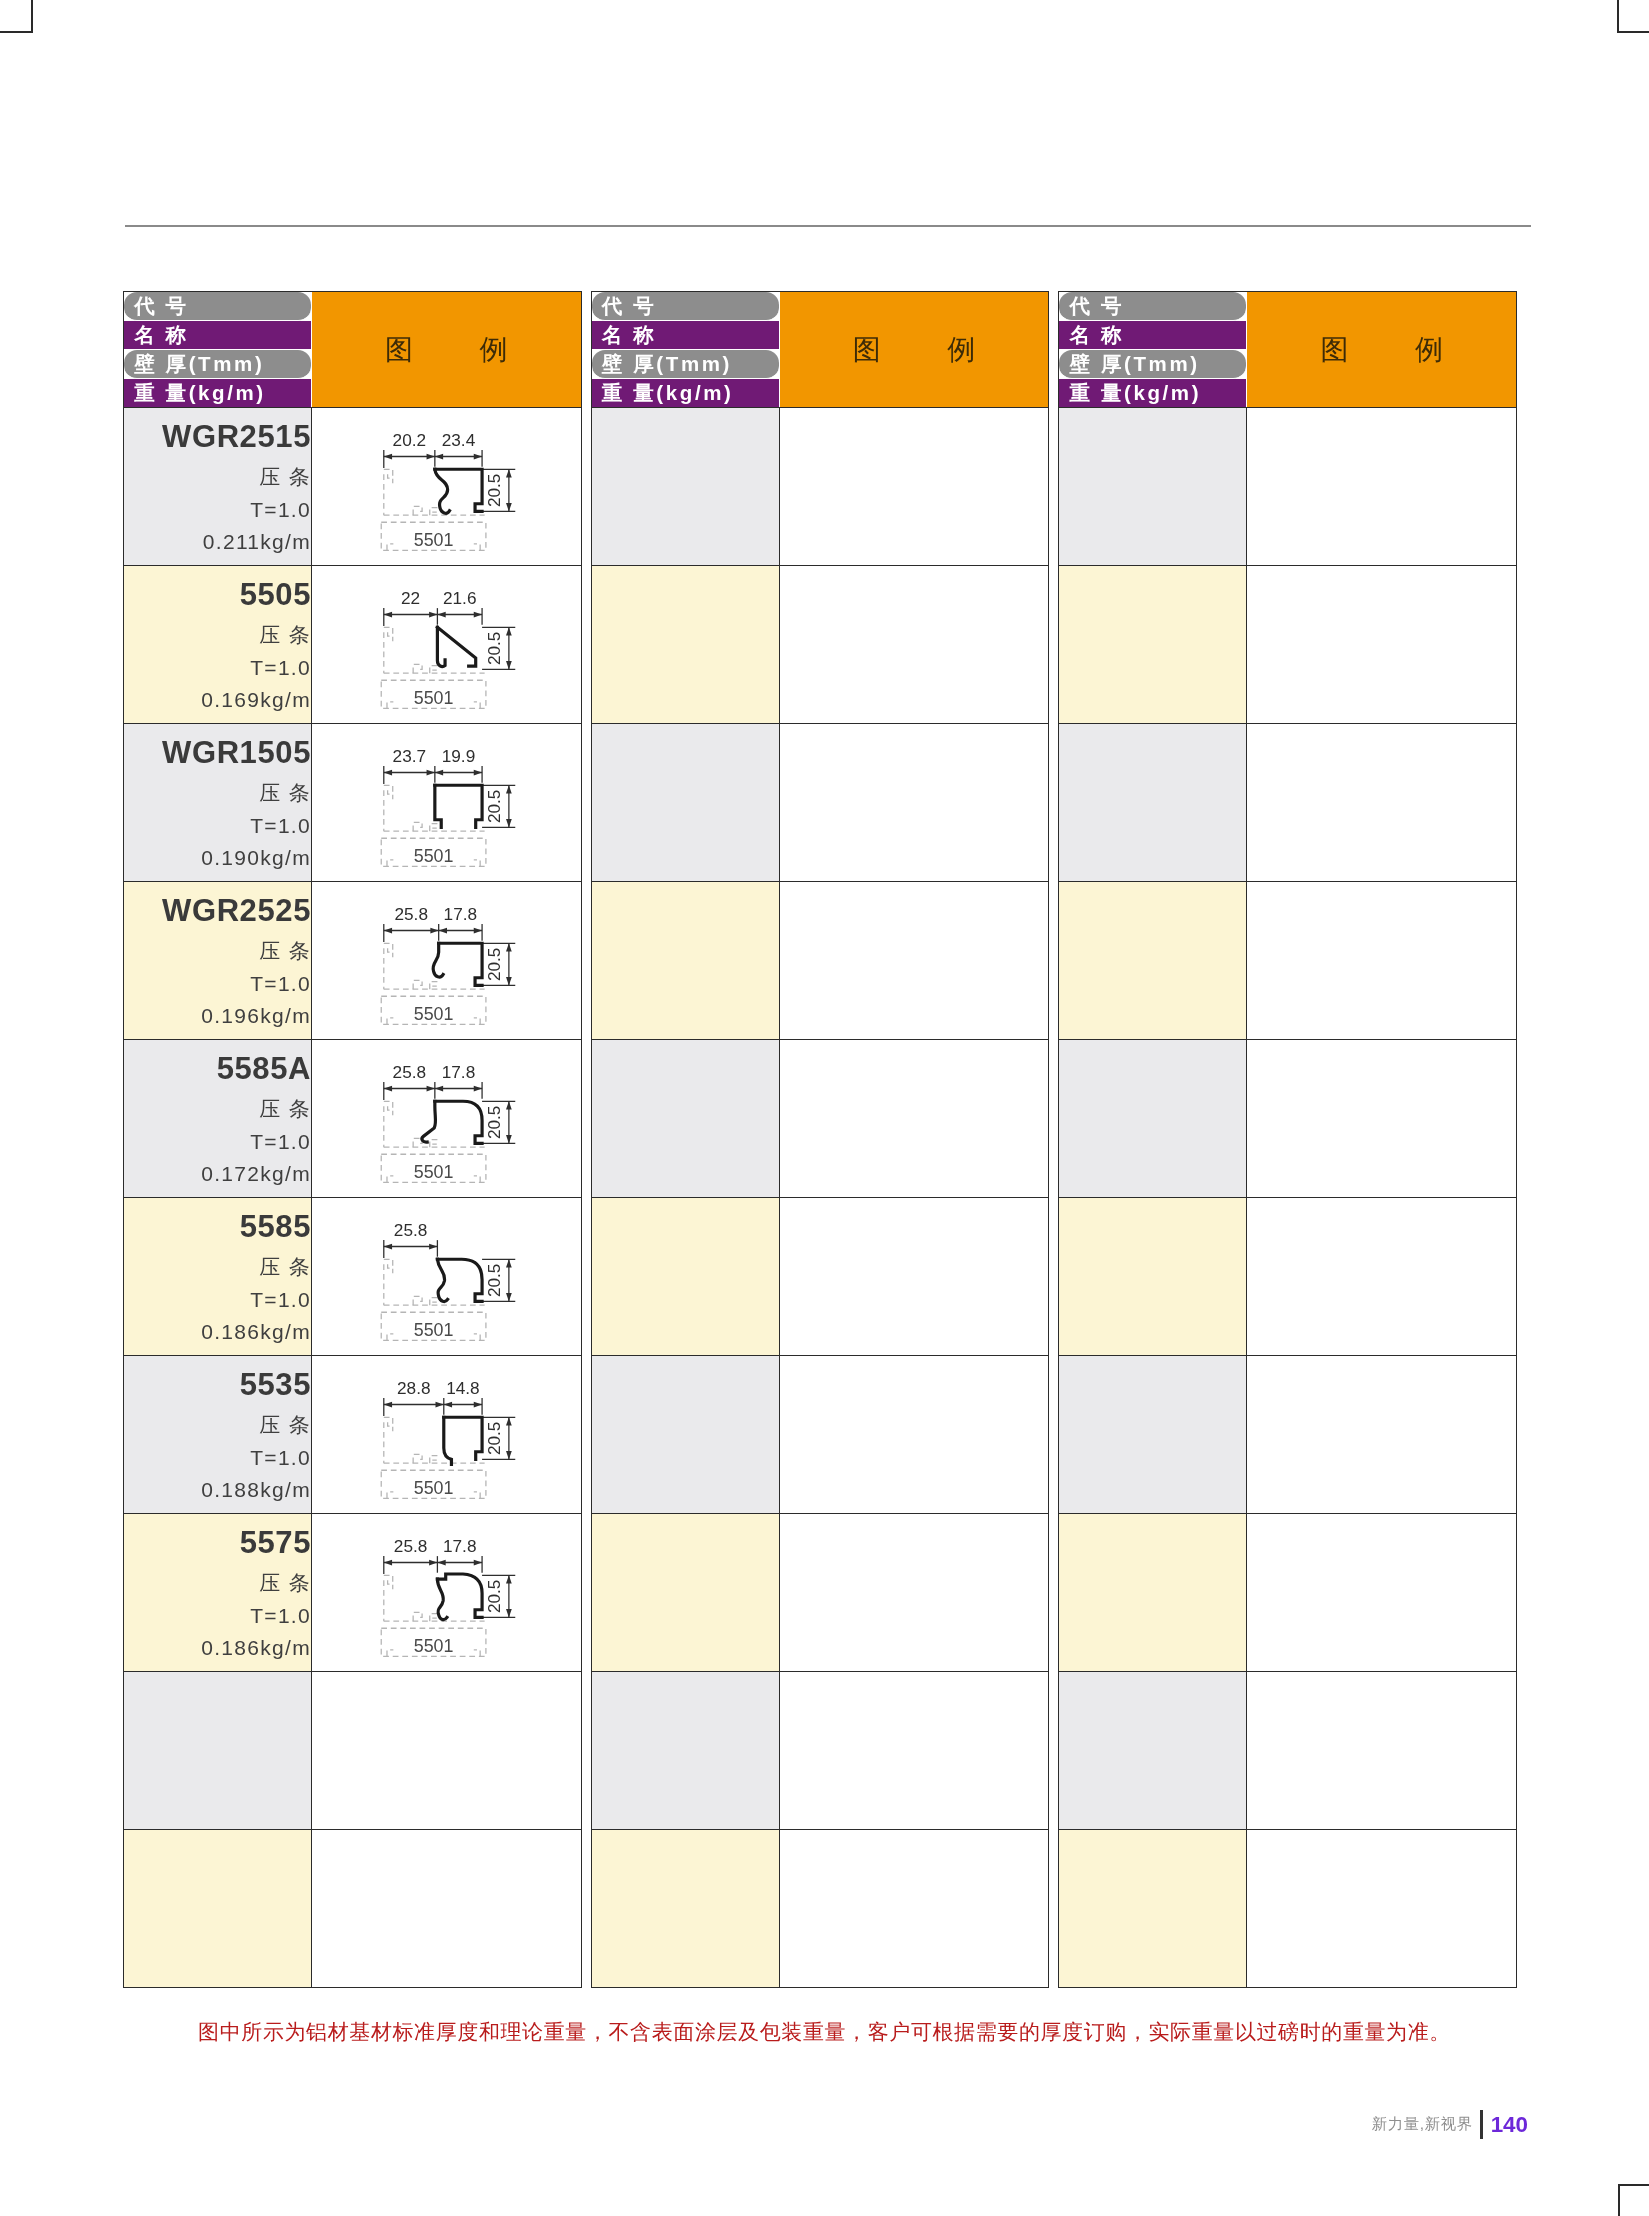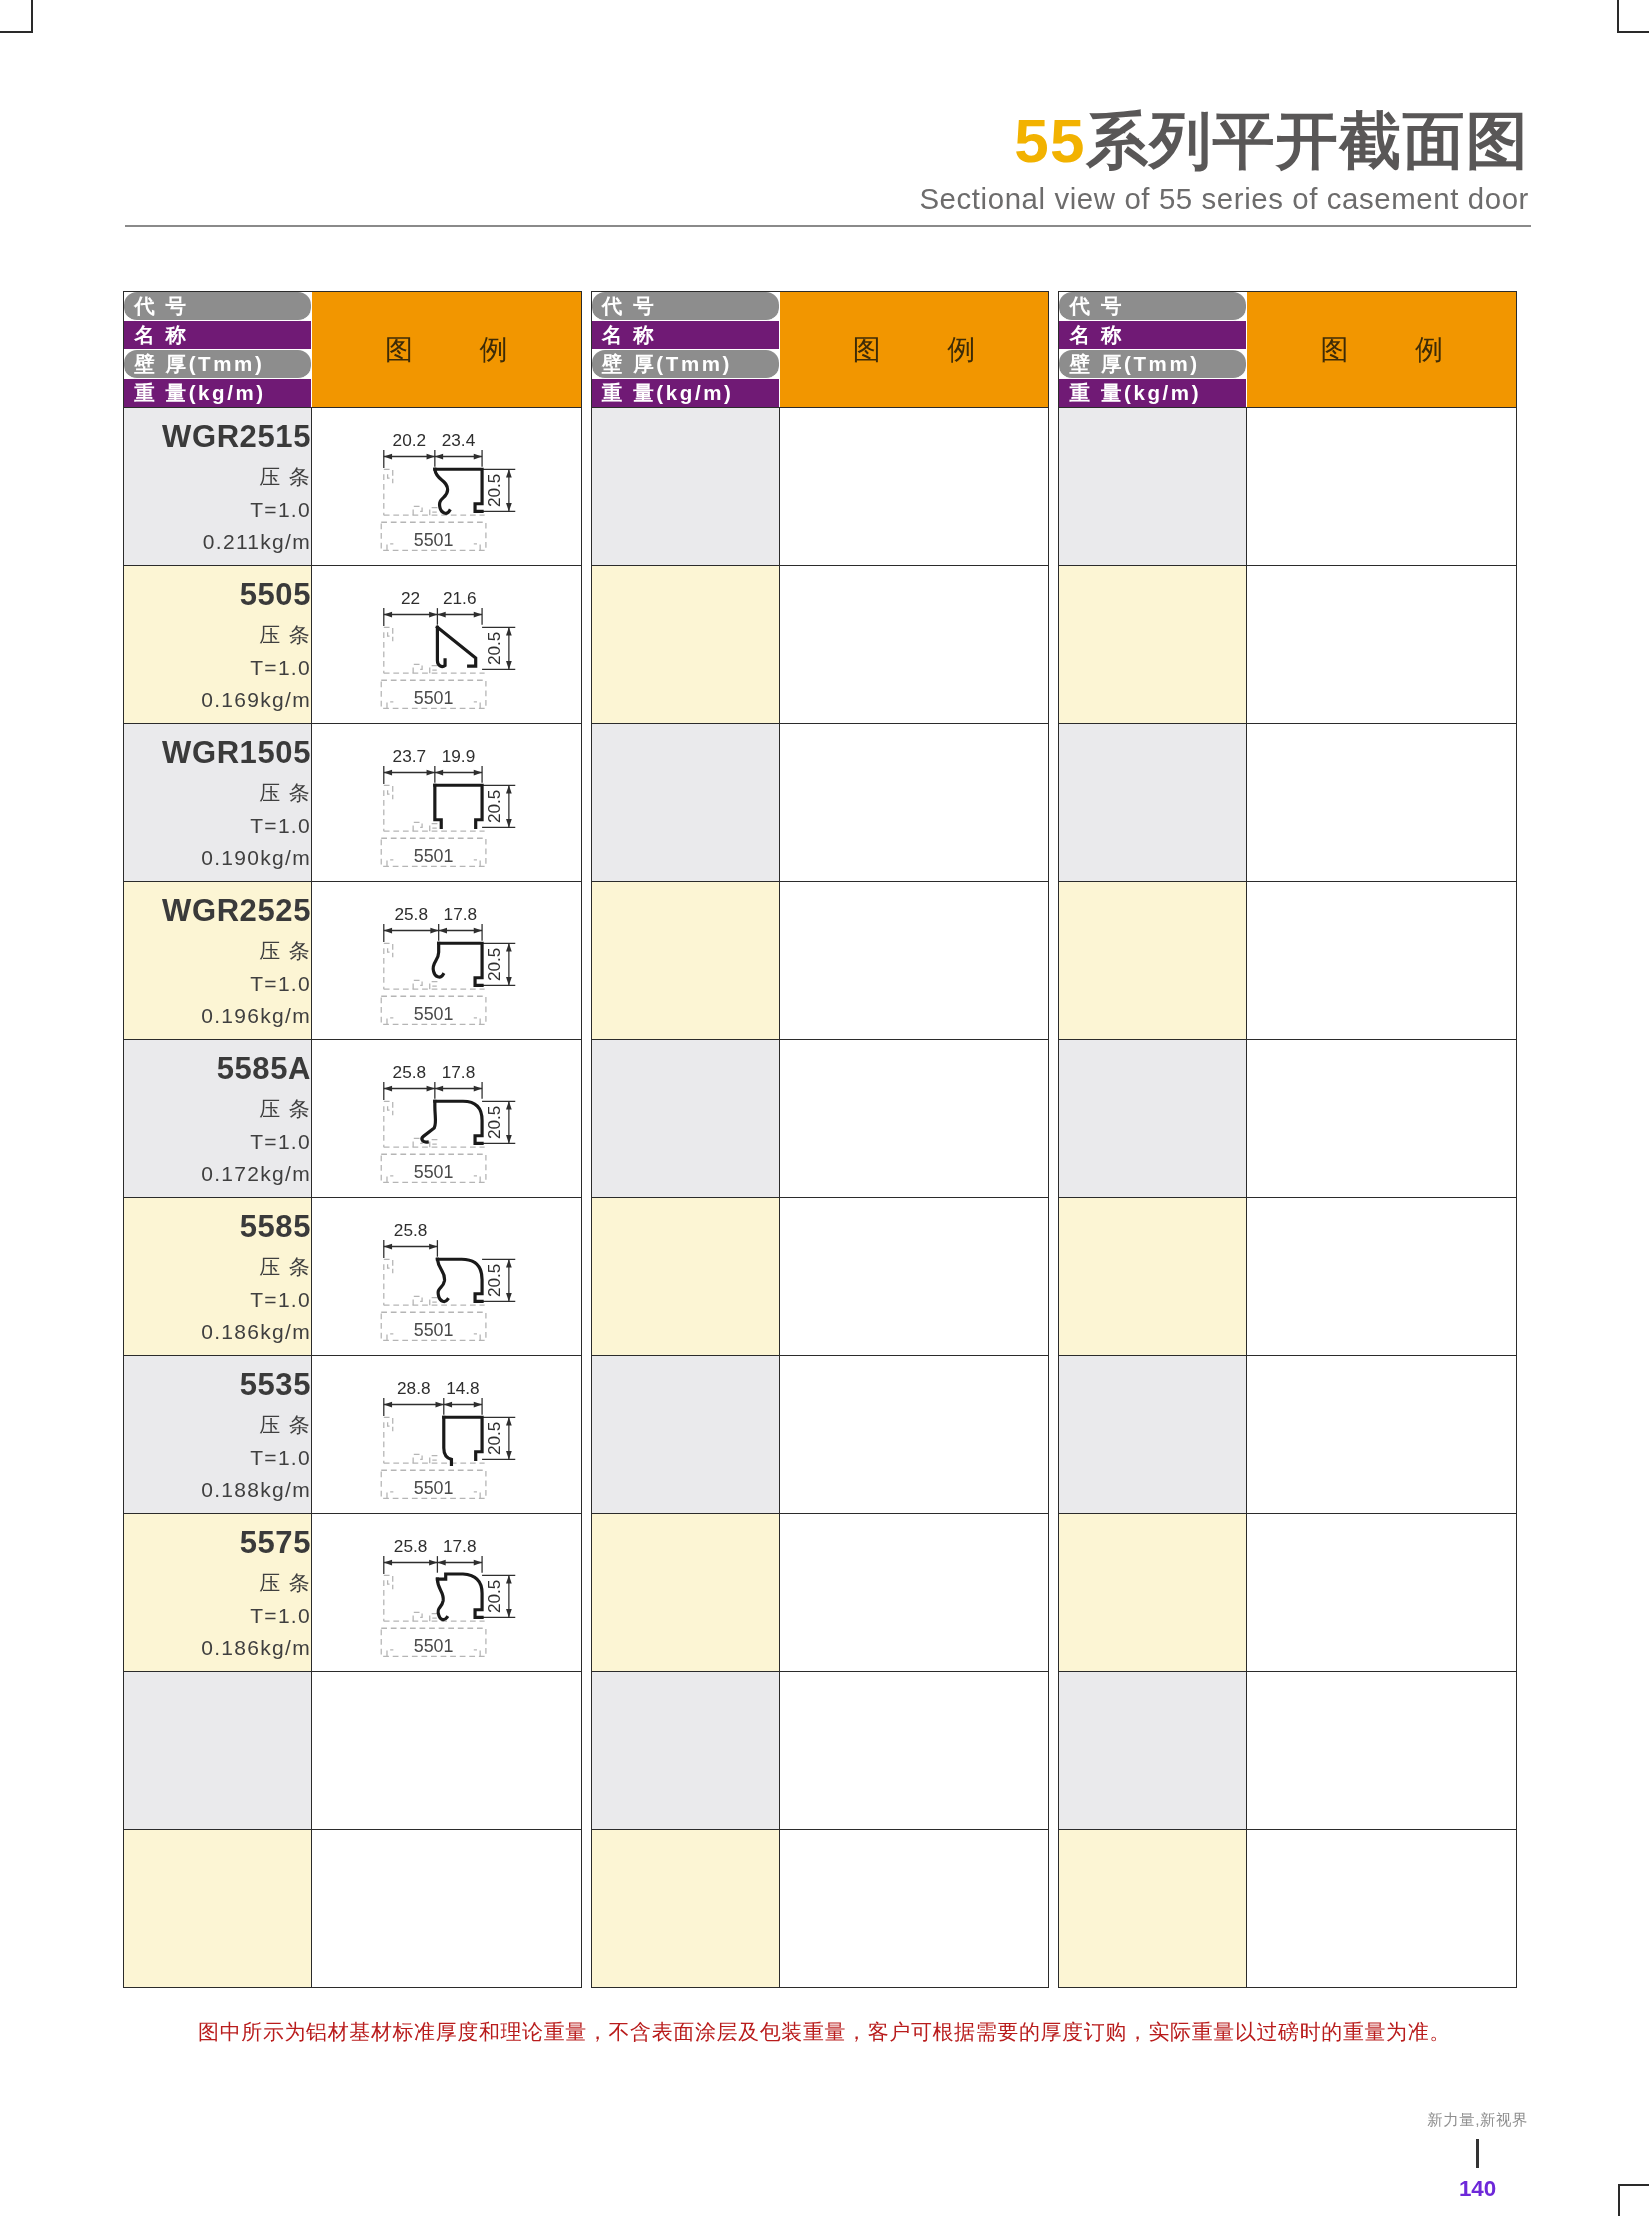--- a/index.html
+++ b/index.html
@@ -38,38 +38,34 @@
   .row-label.gray{background:#EAEAEC;}
   .row-label.cream{background:#FCF5D4;}
   .code{font-size:31px;font-weight:bold;color:#3a3a3a;letter-spacing:0.6px;}
   .meta{font-size:21px;color:#3f3f3f;letter-spacing:1.3px;}
   .row-diagram{flex:1;background:#fff;position:relative;}
   .row-diagram svg{position:absolute;left:0;top:0;width:100%;height:100%;}
 
   
   .note{position:absolute;top:2018px;left:0;width:100%;text-align:center;
         font-size:21px;color:#b91c1c;letter-spacing:0.6px;}
-  .footer{position:absolute;top:2110px;right:121px;display:flex;align-items:center;gap:7.7px;flex-direction:column;}
+  .footer{position:absolute;top:2110px;right:121px;display:flex;align-items:center;gap:7.7px;}
   .footer .slogan{font-size:15.4px;color:#8f8f8f;letter-spacing:0.6px;}
   .footer .divider{width:2.6px;height:29.4px;background:#333;}
   .footer .pageno{font-size:22.4px;font-weight:bold;color:#6d28d9;}
 </style>
 </head>
 <body>
 
 <div class="page">
 
   <div class="mark mark-tl"></div>
   <div class="mark mark-tr"></div>
   <div class="mark mark-br"></div>
 
-  <div class="title-block">
-    <div class="page-title"><span class="accent">55</span><span>系列平开截面图</span></div>
-    <div class="page-subtitle">Sectional  view of 55 series of casement door</div>
-  </div>
   <div class="title-rule"></div>
 
   <div class="catalog" id="catalog">
       <div class="group">
         <div class="ghead">
           <div class="ghead-left">
             <div class="band dark">代 号</div>
             <div class="band light">名 称</div>
             <div class="band dark">壁 厚(Tmm)</div>
             <div class="band light">重 量(kg/m)</div>

